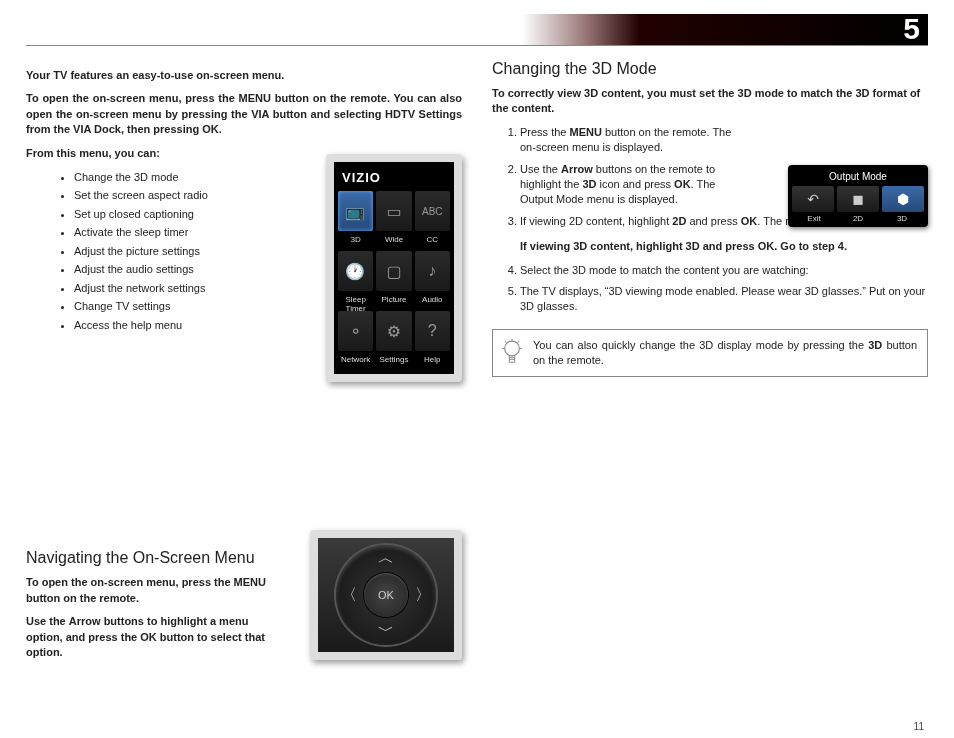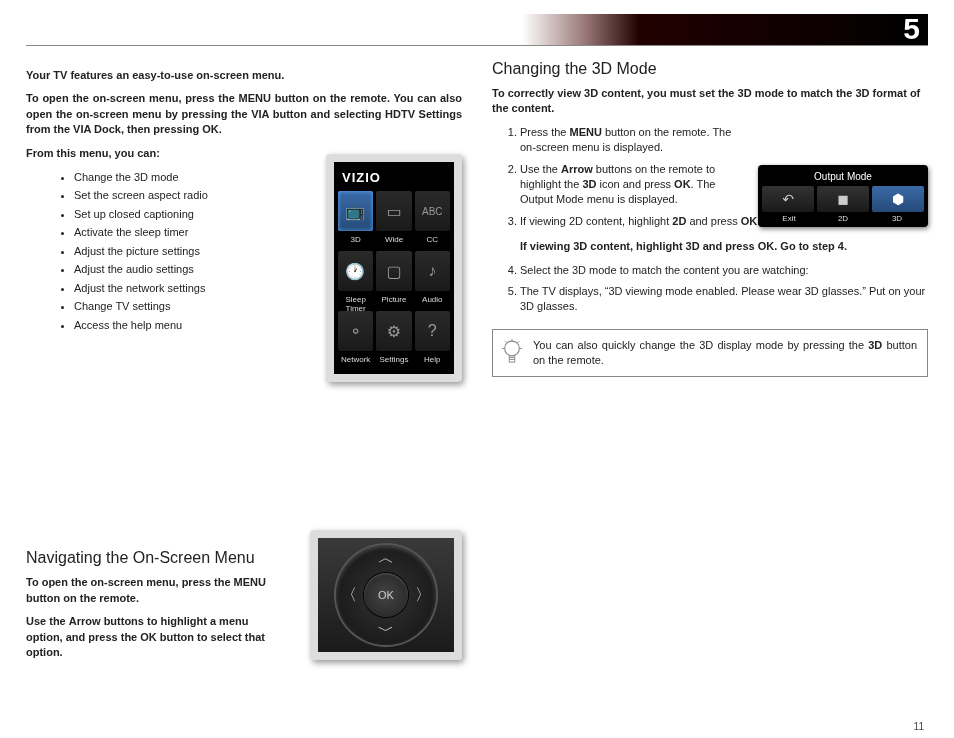--- a/index.html
+++ b/index.html
@@ -99,21 +99,21 @@
     background: radial-gradient(#444,#222);
     box-shadow: inset 0 1px 2px rgba(255,255,255,.2), 0 0 0 1px #000;
     color:#ccc; font-size:11px; display:flex; align-items:center; justify-content:center;
   }
   .dpad .ar { position:absolute; color:#ccc; font-size:16px; }
   .dpad .up{top:3px;} .dpad .dn{bottom:3px;} .dpad .lf{left:5px;} .dpad .rt{right:5px;}
 
   
   .outmode {
     position:absolute; right:0; top:40px;
-    width:170px; background:#000; border-radius:4px;
+    width:140px; background:#000; border-radius:4px;
     box-shadow: 1px 2px 5px rgba(0,0,0,.5);
     padding:4px;
   }
   .outmode .t { color:#fff; text-align:center; font-size:10px; padding:2px 0 4px 0;}
   .outmode .row { display:flex; gap:3px; }
   .outmode .c { flex:1; background:linear-gradient(#333,#1a1a1a); border-radius:2px; height:26px; display:flex; align-items:center; justify-content:center; color:#ccc; font-size:14px;}
   .outmode .c.sel { background:linear-gradient(#3a6aa8,#254a78); color:#fff;}
   .outmode .l { color:#ddd; font-size:8px; text-align:center; padding-top:2px;}
   .outmode .lrow{display:flex;} .outmode .lrow span{flex:1;}
 

